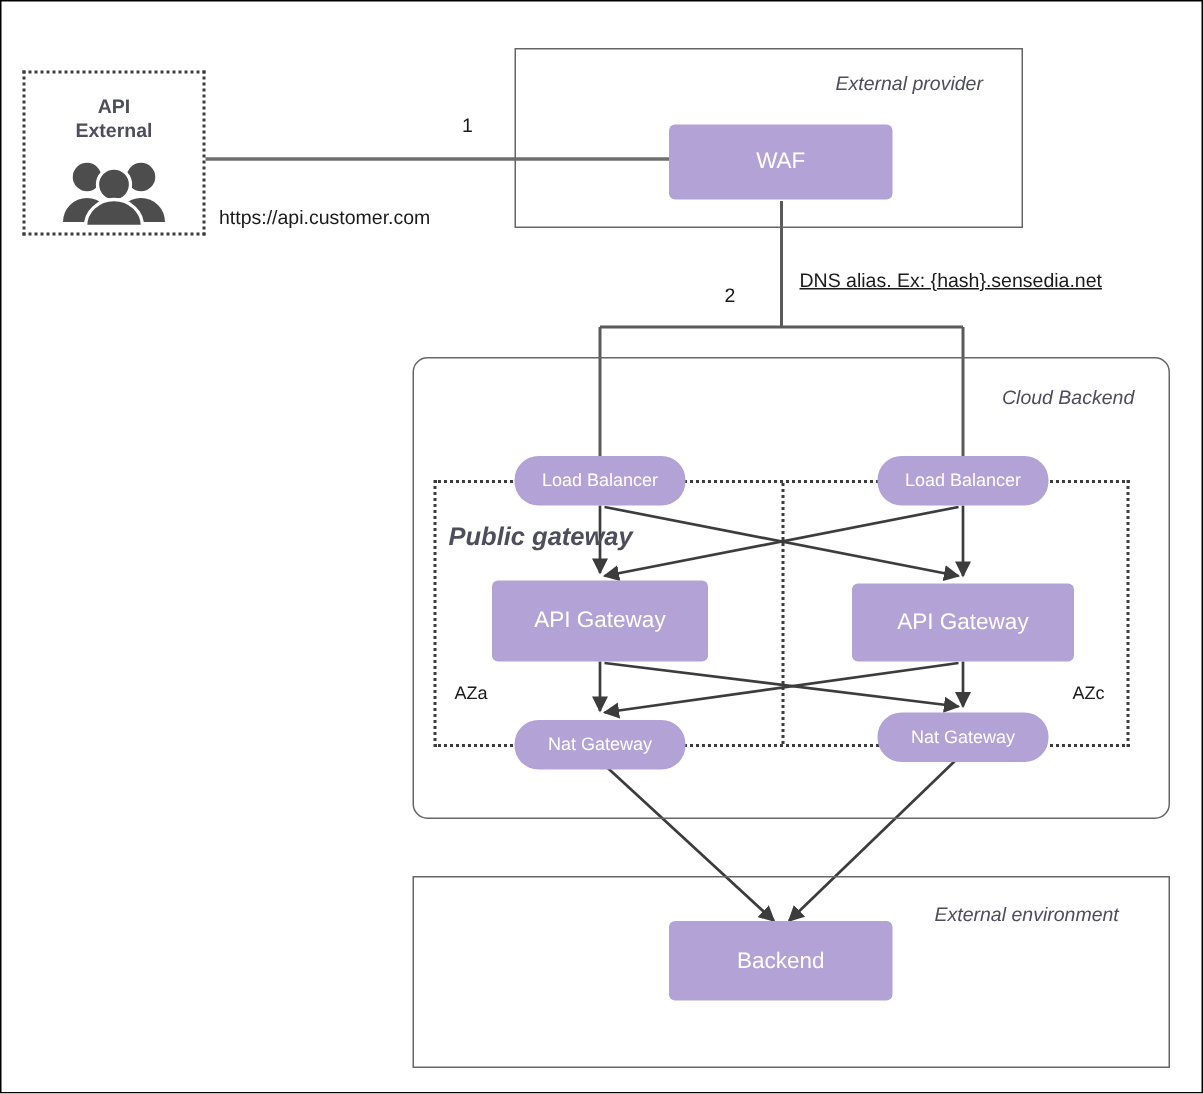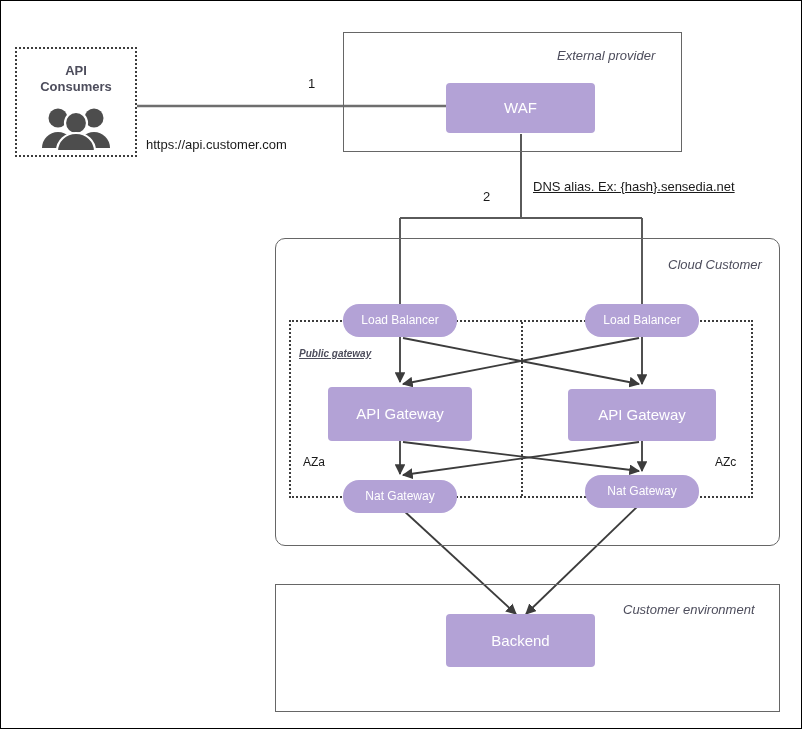--- a/index.html
+++ b/index.html
@@ -50,24 +50,23 @@
   .dotted {
     position: absolute;
     box-sizing: border-box;
     border: 2px dotted #3c3c3c;
     background: transparent;
   }
   .dotted-title {
     position: absolute;
     font-style: italic;
     font-weight: bold;
-    font-size: 10px;
+    font-size: 17px;
     color: #4d4d5c;
     white-space: nowrap;
-    text-decoration: underline;
   }
   .az-label {
     position: absolute;
     font-size: 12px;
     color: #1a1a1a;
     white-space: nowrap;
   }
   .vdivider {
     position: absolute;
     border-left: 2px dotted #3c3c3c;
@@ -158,61 +157,61 @@
     <path d="M 402 441 L 638 470" stroke="#3c3c3c" stroke-width="1.8" fill="none" marker-end="url(#arrow)"></path>
     <path d="M 638 441 L 402 474" stroke="#3c3c3c" stroke-width="1.8" fill="none" marker-end="url(#arrow)"></path>
 
     <path d="M 402 509 L 515 613" stroke="#3c3c3c" stroke-width="1.8" fill="none" marker-end="url(#arrow)"></path>
     <path d="M 638 504 L 525 613" stroke="#3c3c3c" stroke-width="1.8" fill="none" marker-end="url(#arrow)"></path>
   </svg>
 
   <div id="consumers-box" style="left:14px; top:46px; width:122px; height:110px;">
     <div id="consumers-title" style="top:14px;">
       <span>API</span><br>
-      <span>Consumers</span>
+      <span>External</span>
     </div>
     <svg id="people-icon" style="top:57px;" width="72" height="46" viewBox="0 0 72 46" xmlns="http://www.w3.org/2000/svg">
       <circle cx="18" cy="12" r="9.5" fill="#4d4d4d"></circle>
       <path d="M2 42 a16 16 0 0 1 32 0 z" fill="#4d4d4d"></path>
       <circle cx="54" cy="12" r="9.5" fill="#4d4d4d"></circle>
       <path d="M38 42 a16 16 0 0 1 32 0 z" fill="#4d4d4d"></path>
       <circle cx="36" cy="17" r="11" fill="#4d4d4d" stroke="#ffffff" stroke-width="2.2"></circle>
       <path d="M17 45 a19 18 0 0 1 38 0 z" fill="#4d4d4d" stroke="#ffffff" stroke-width="2.2"></path>
     </svg>
   </div>
 
   <div class="frame" style="left:342px; top:31px; width:339px; height:120px;">
   </div>
   <div class="frame-title" style="left:556px; top:47px;">External provider</div>
 
   <div class="node big" style="left:445px; top:82px; width:149px; height:50px;">WAF</div>
 
   <div class="frame rounded" style="left:274px; top:237px; width:505px; height:308px;">
   </div>
-  <div class="frame-title" style="left:667px; top:256px;">Cloud Customer</div>
+  <div class="frame-title" style="left:667px; top:256px;">Cloud Backend</div>
 
   <div class="dotted" style="left:288px; top:319px; width:464px; height:178px;">
   </div>
   <div class="vdivider" style="left:520px; top:321px; height:174px;"></div>
   <div class="dotted-title" style="left:298px; top:347px;">Public gateway</div>
   <div class="az-label" style="left:302px; top:454px;">AZa</div>
   <div class="az-label" style="left:714px; top:454px;">AZc</div>
 
   <div class="node small" style="left:342px; top:303px; width:114px; height:33px;">Load Balancer</div>
   <div class="node small" style="left:584px; top:303px; width:114px; height:33px;">Load Balancer</div>
 
   <div class="node big" style="left:327px; top:386px; width:144px; height:54px;">API Gateway</div>
   <div class="node big" style="left:567px; top:388px; width:148px; height:52px;">API Gateway</div>
 
   <div class="node small" style="left:342px; top:479px; width:114px; height:33px;">Nat Gateway</div>
   <div class="node small" style="left:584px; top:474px; width:114px; height:33px;">Nat Gateway</div>
 
   <div class="frame" style="left:274px; top:583px; width:505px; height:128px;">
   </div>
-  <div class="frame-title" style="left:622px; top:601px;">Customer environment</div>
+  <div class="frame-title" style="left:622px; top:601px;">External environment</div>
 
   <div class="node big" style="left:445px; top:613px; width:149px; height:53px;">Backend</div>
 
   <div class="step-num" style="left:307px; top:75px;">1</div>
   <div class="edge-label" style="left:145px; top:120px;margin-top:16px;">https://api.customer.com</div>
   <div class="step-num" style="left:482px; top:188px;">2</div>
   <div class="edge-label" style="left:532px; top:178px;text-decoration:underline;">DNS alias. Ex: {hash}.sensedia.net</div>
 
 </div>
 

